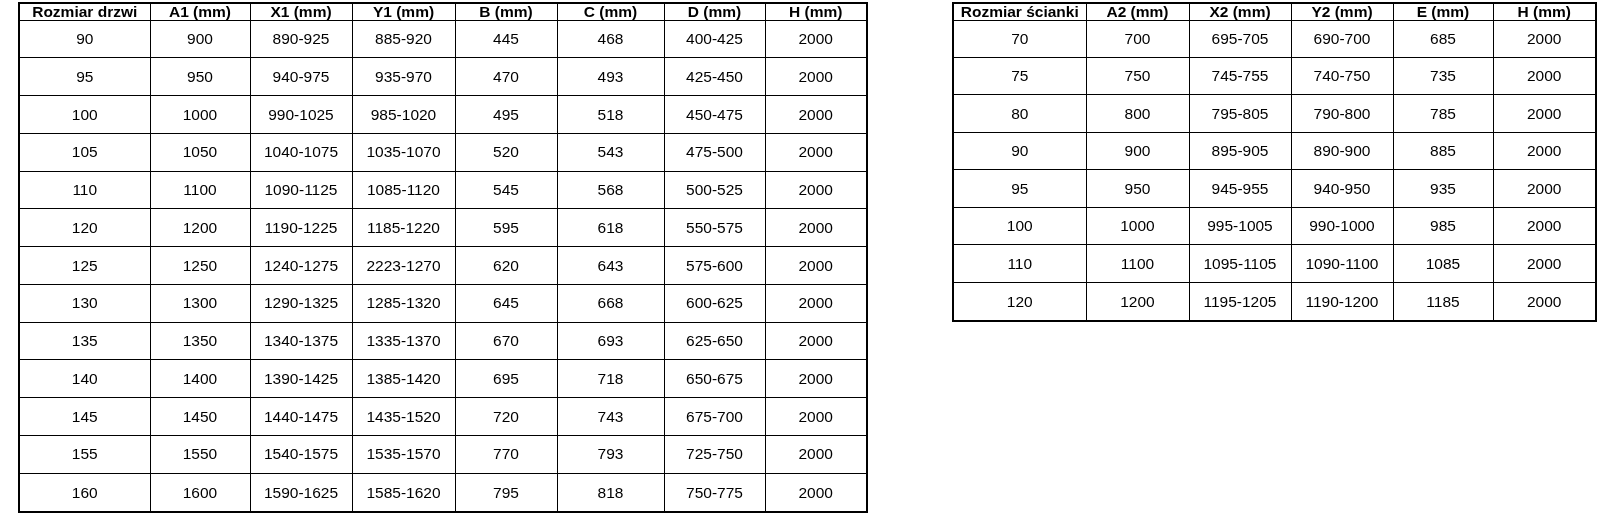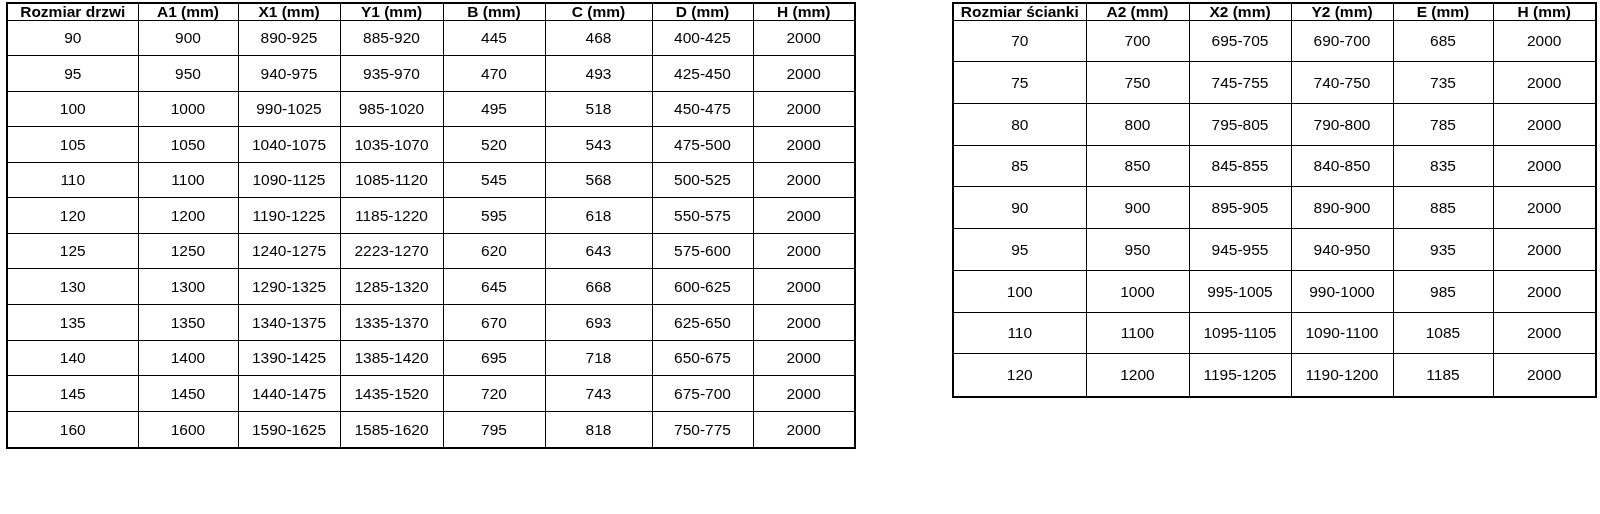--- a/index.html
+++ b/index.html
@@ -26,30 +26,30 @@
     color: #000000;
     font-size: 15.5px;
     line-height: 1;
     white-space: nowrap;
     overflow: hidden;
   }
   .size-table th {
     font-weight: bold;
   }
   #door-table {
-    left: 6px;
+    left: 18px;
     top: 2px;
     width: 848px;
-    height: 447px;
+    height: 511px;
   }
   #panel-table {
     left: 952px;
     top: 2px;
     width: 643px;
-    height: 396px;
+    height: 320px;
   }
 </style>
 </head>
 <body>
 
 <table id="door-table" class="size-table">
     <colgroup>
       <col style="width: 131px;">
       <col style="width: 100px;">
       <col style="width: 102px;">
@@ -176,20 +176,30 @@
         <td>145</td>
         <td>1450</td>
         <td>1440-1475</td>
         <td>1435-1520</td>
         <td>720</td>
         <td>743</td>
         <td>675-700</td>
         <td>2000</td>
       </tr>
       <tr>
+        <td>155</td>
+        <td>1550</td>
+        <td>1540-1575</td>
+        <td>1535-1570</td>
+        <td>770</td>
+        <td>793</td>
+        <td>725-750</td>
+        <td>2000</td>
+      </tr>
+      <tr>
         <td>160</td>
         <td>1600</td>
         <td>1590-1625</td>
         <td>1585-1620</td>
         <td>795</td>
         <td>818</td>
         <td>750-775</td>
         <td>2000</td>
       </tr>
     </tbody>
@@ -233,28 +243,20 @@
       </tr>
       <tr>
         <td>80</td>
         <td>800</td>
         <td>795-805</td>
         <td>790-800</td>
         <td>785</td>
         <td>2000</td>
       </tr>
       <tr>
-        <td>85</td>
-        <td>850</td>
-        <td>845-855</td>
-        <td>840-850</td>
-        <td>835</td>
-        <td>2000</td>
-      </tr>
-      <tr>
         <td>90</td>
         <td>900</td>
         <td>895-905</td>
         <td>890-900</td>
         <td>885</td>
         <td>2000</td>
       </tr>
       <tr>
         <td>95</td>
         <td>950</td>

